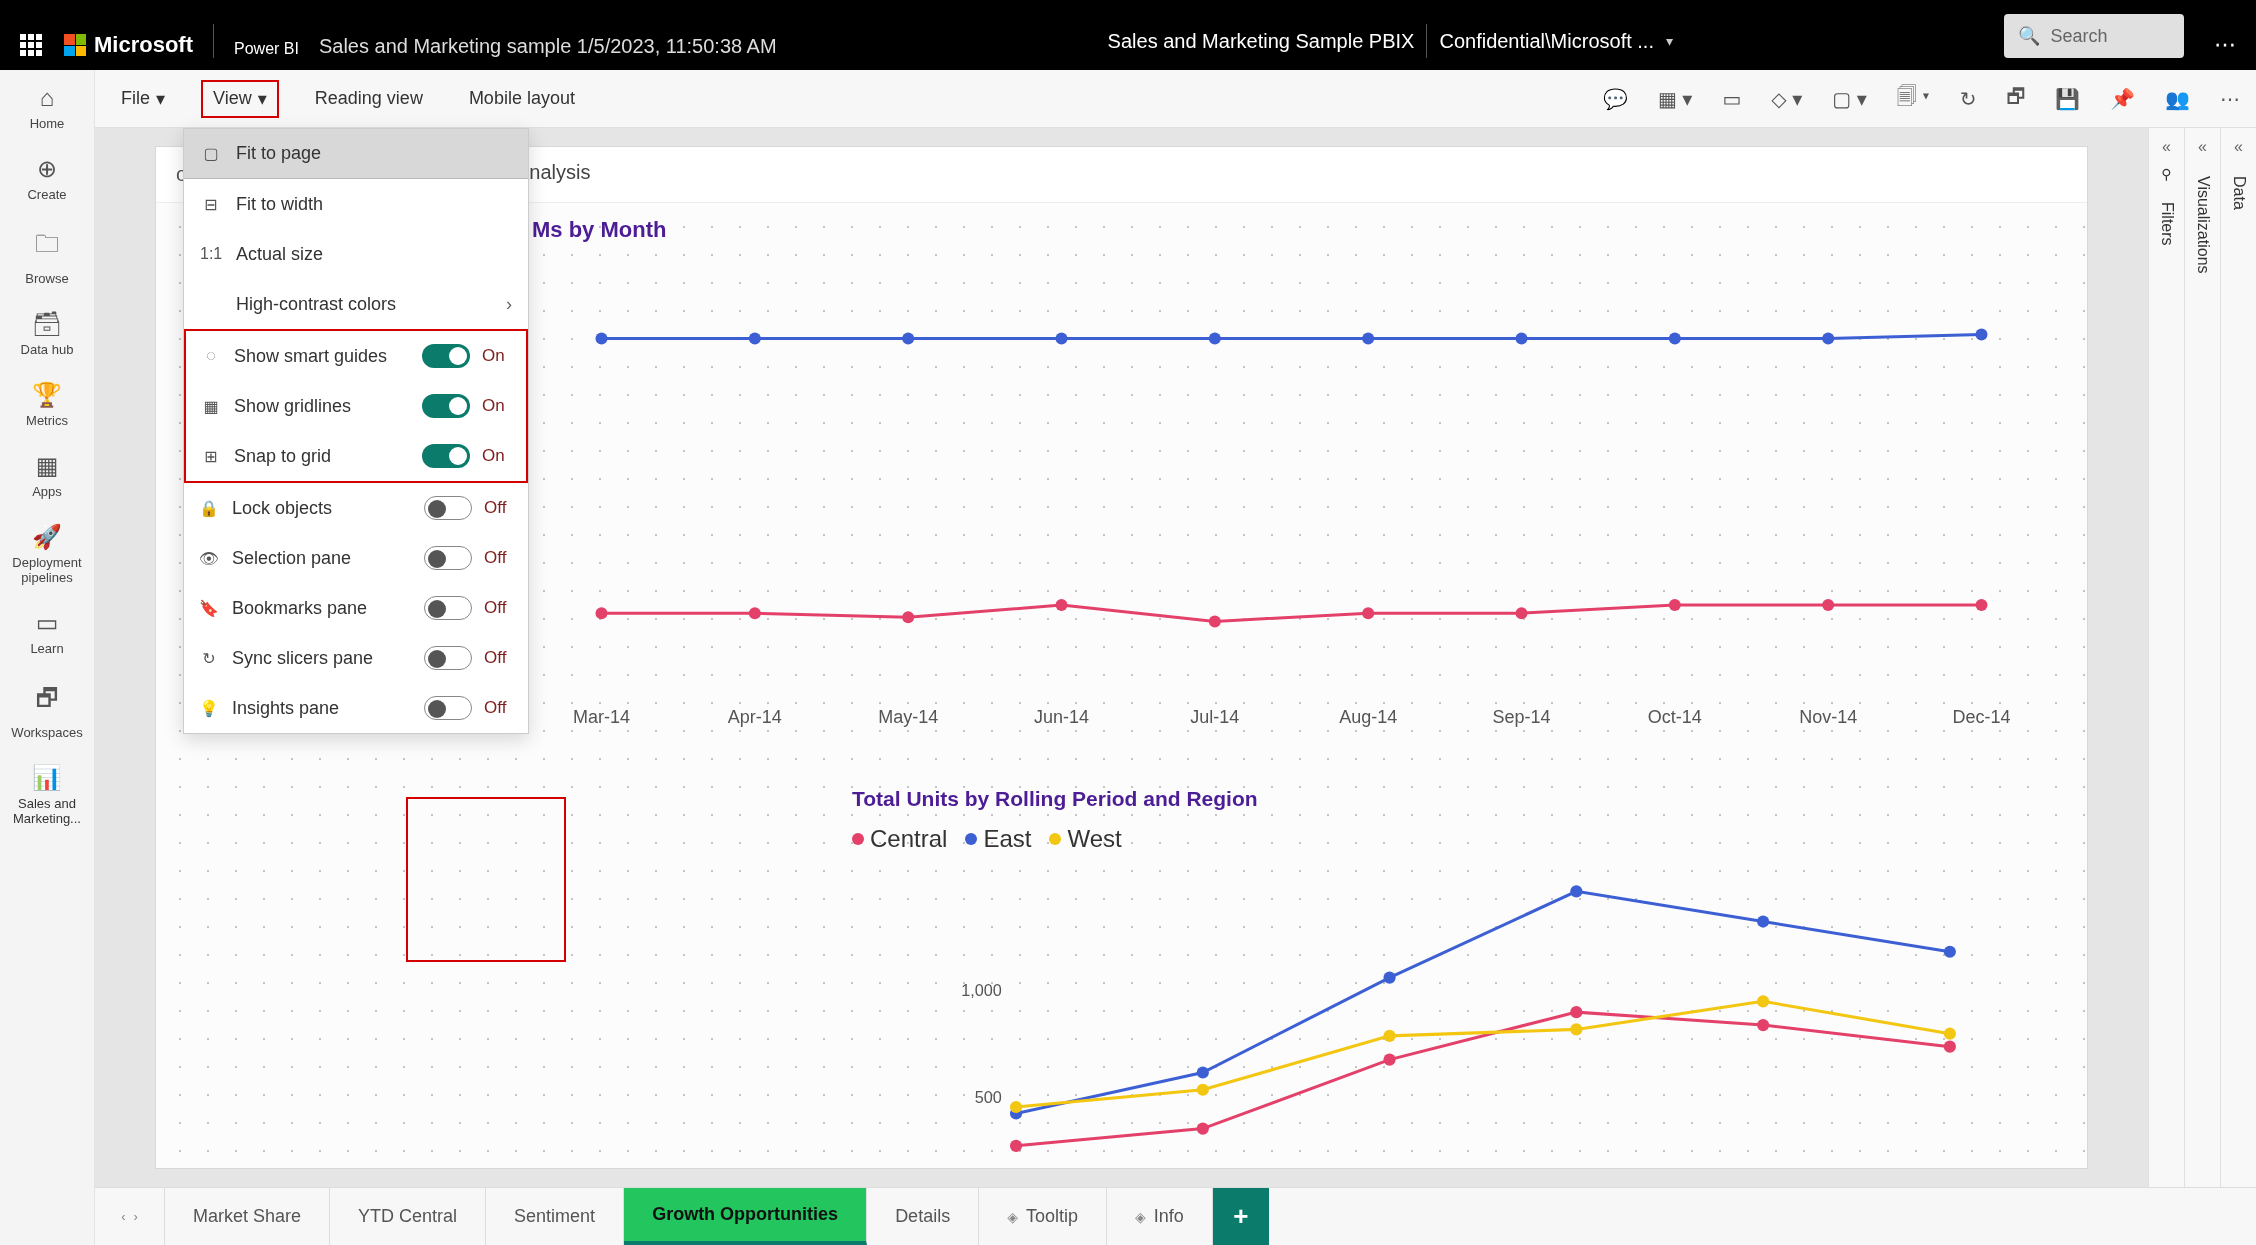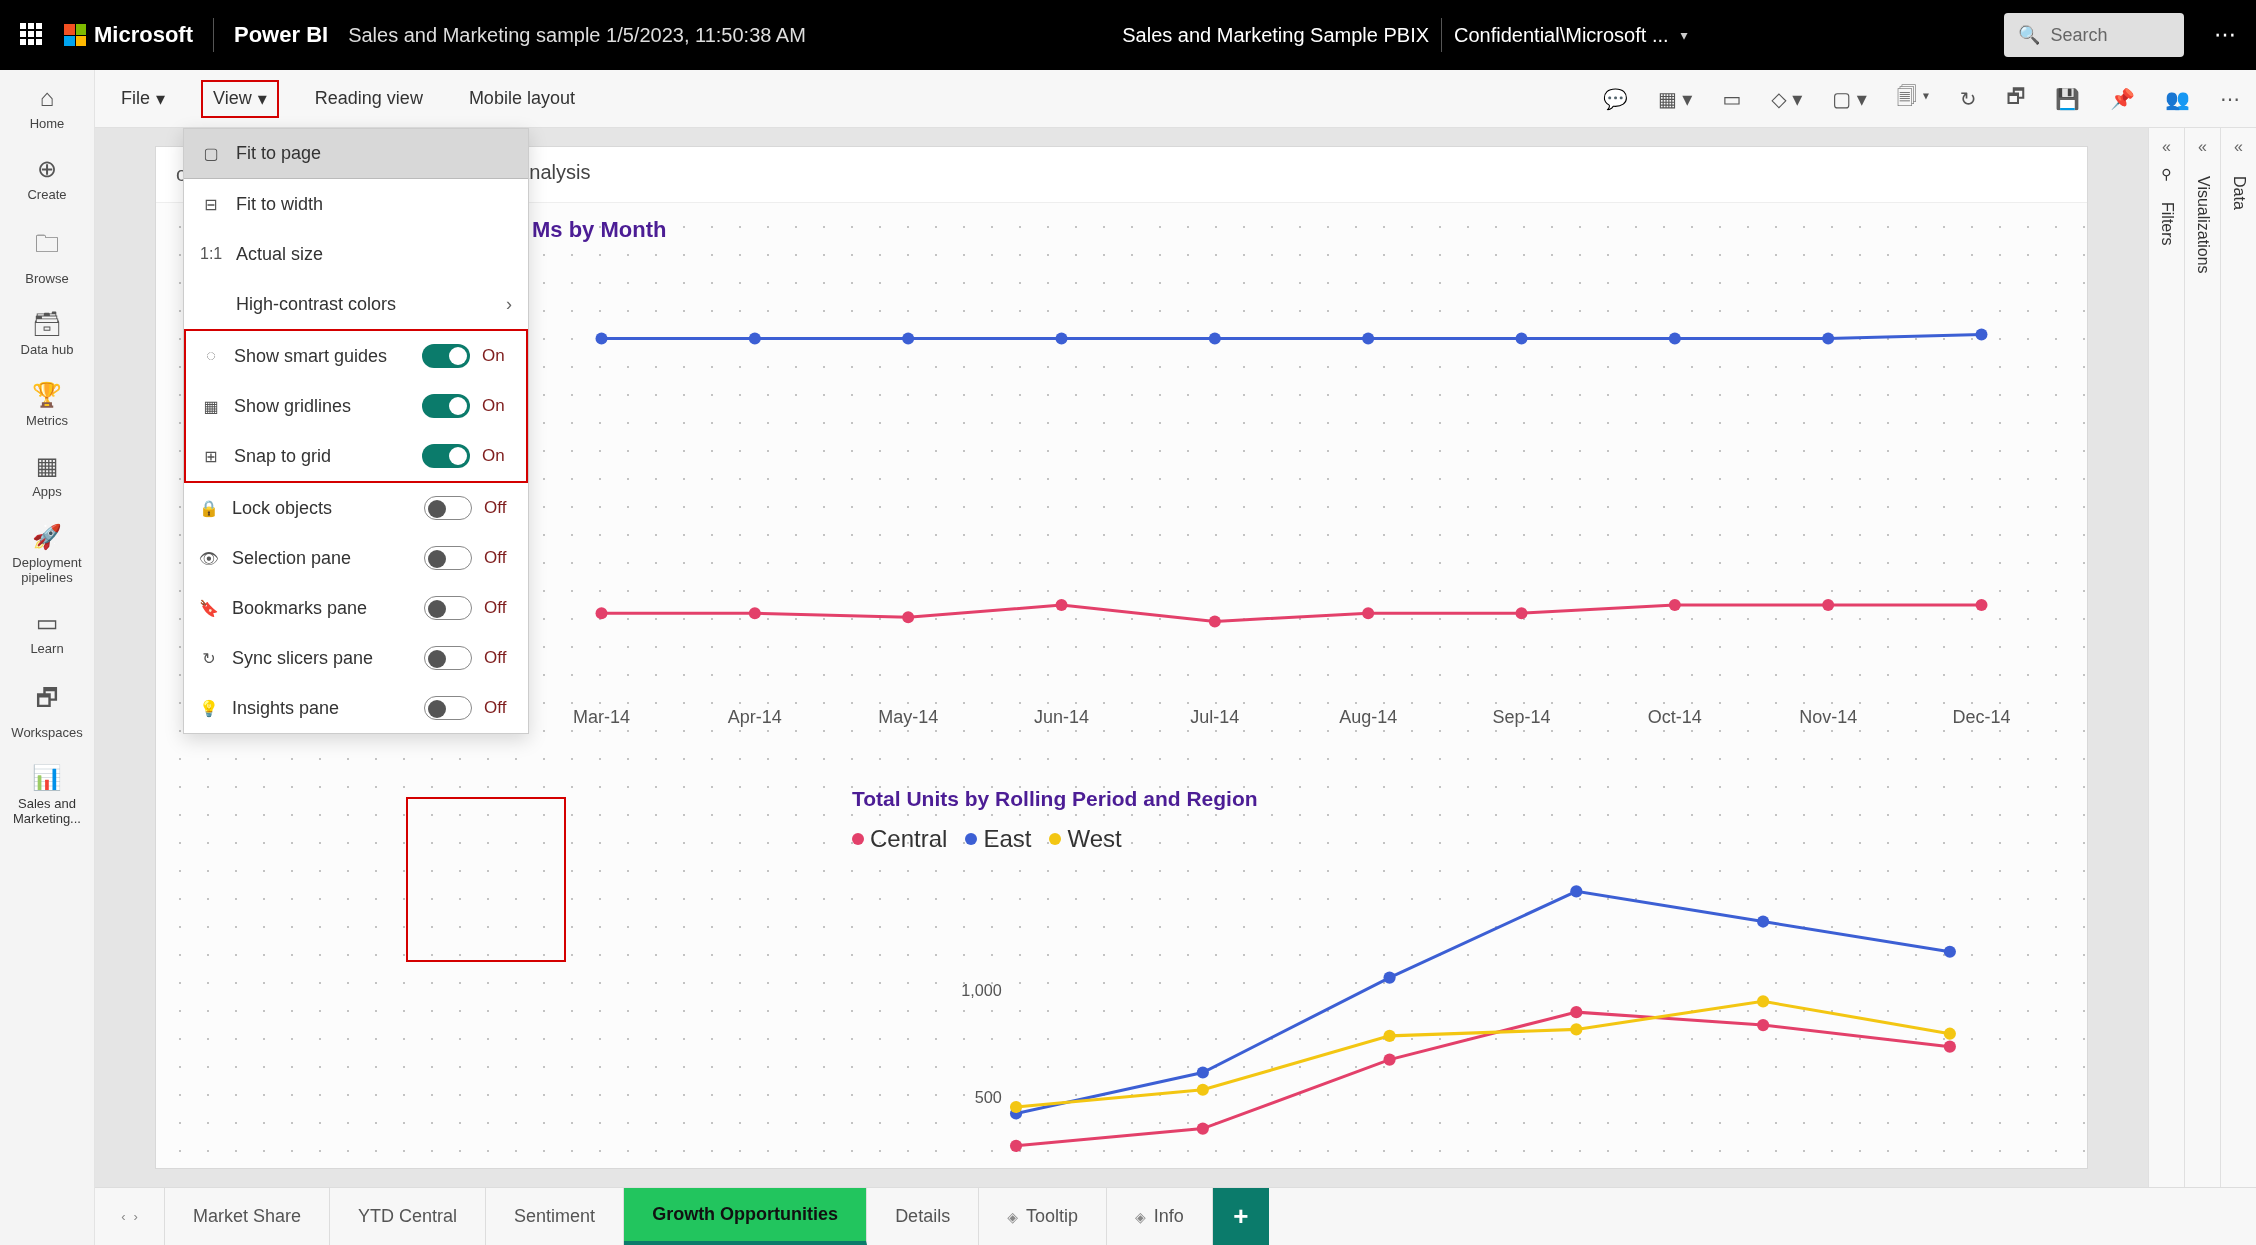--- a/index.html
+++ b/index.html
@@ -1,29 +1,29 @@
 <!DOCTYPE html>
 <html><head>
 <meta charset="utf-8">
 <style>
   * { box-sizing: border-box; margin: 0; padding: 0; }
   body { font-family: "Segoe UI", Arial, sans-serif; font-size: 13px; background: #f5f5f5; color: #333; width: 2256px; height: 1245px; transform-origin: top left; }
   
   
-  .top-bar { display:flex; align-items:center; height:70px; background:#000; color:#fff; padding:12px 20px; gap:20px; }
+  .top-bar { display:flex; align-items:flex-end; height:70px; background:#000; color:#fff; padding:12px 20px; gap:20px; }
   .waffle { width:24px; height:24px; display:grid; grid-template-columns:repeat(3,6px); grid-template-rows:repeat(3,6px); gap:2px; }
   .waffle span { background:#fff; }
   .ms-logo { display:flex; align-items:center; gap:8px; font-size:22px; font-weight:600;}
   .ms-sq { width:22px; height:22px; display:grid; grid-template-columns:1fr 1fr; grid-template-rows:1fr 1fr; gap:1px;}
   .ms-sq span:nth-child(1){background:#f25022;}
   .ms-sq span:nth-child(2){background:#7fba00;}
   .ms-sq span:nth-child(3){background:#00a4ef;}
   .ms-sq span:nth-child(4){background:#ffb900;}
   .divider-v { width:1px; height:34px; background:#555;}
-  .app-name { font-size:22px; font-weight:700;}
+  .app-name { font-size:16px; font-weight:400;}
   .report-name { font-size:20px; color:#ddd;}
   .center-title { margin-left:auto; font-size:20px; display:flex; align-items:center; gap:12px;}
   .chev-down { font-size:14px; color:#ccc;}
   .search-box { margin-left:auto; background:#e0e0e0; color:#666; border-radius:4px; width:180px; height:44px; display:flex; align-items:center; padding:0 14px; gap:10px; font-size:18px;}
   .more-dots { color:#fff; font-size:22px; margin-left:10px;}
 
   
   .left-rail { position:absolute; top:70px; left:0; width:95px; bottom:0; background:#f4f4f4; border-right:1px solid #e3e3e3; display:flex; flex-direction:column; align-items:center; padding-top:10px; gap:16px;}
   .rail-item { display:flex; flex-direction:column; align-items:center; gap:4px; color:#444; font-size:13px; cursor:pointer; text-align:center; padding:4px 2px;}
   .rail-item .ico { font-size:24px; color:#555;}

